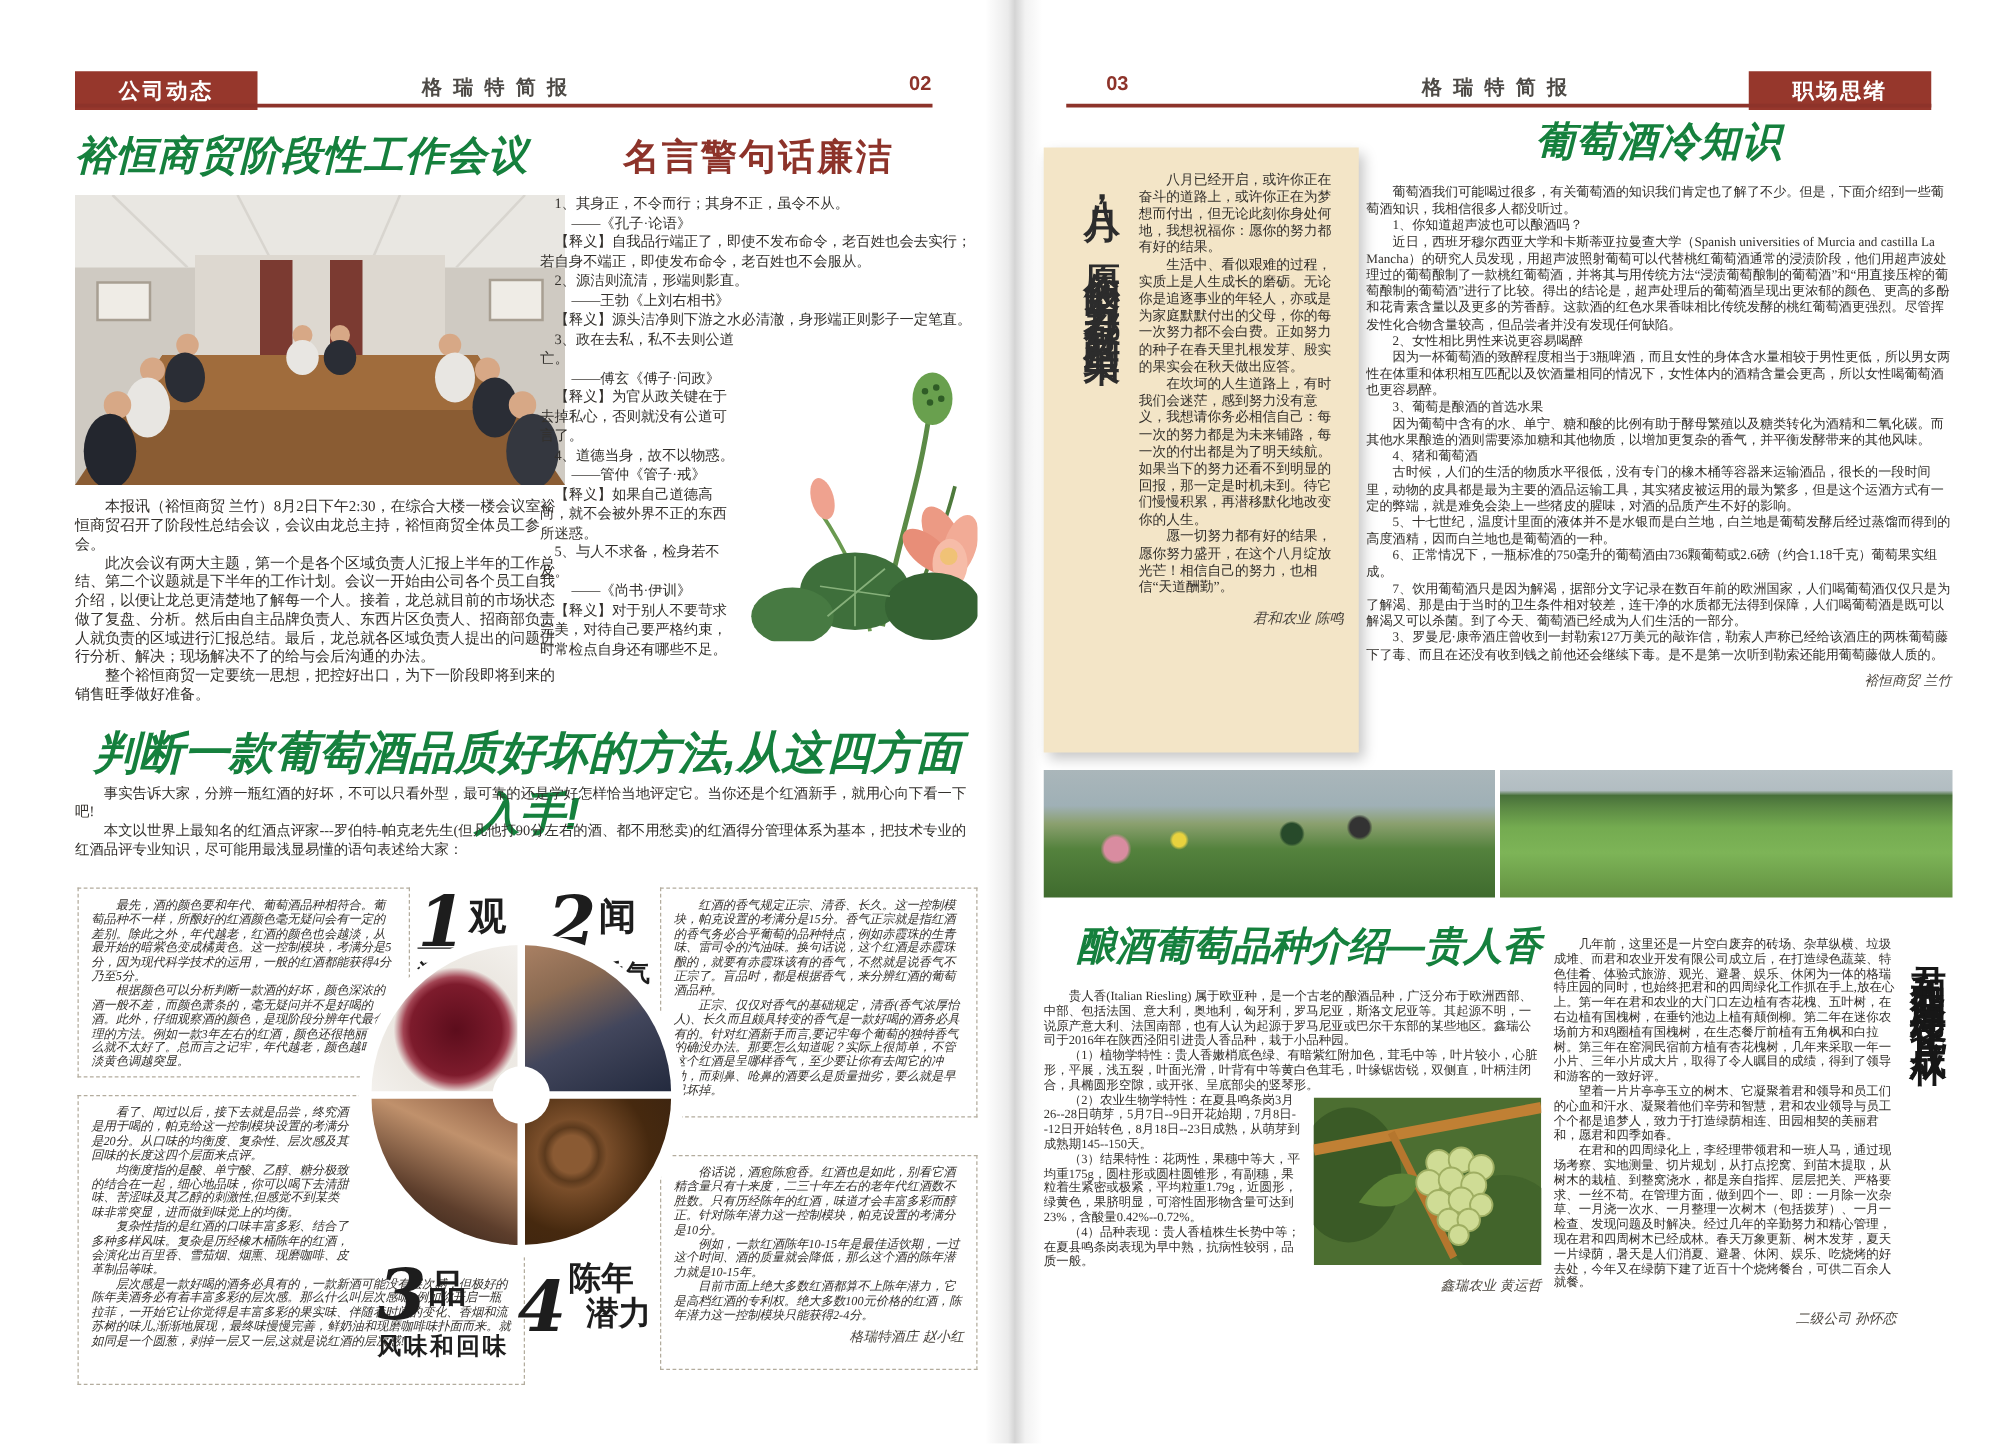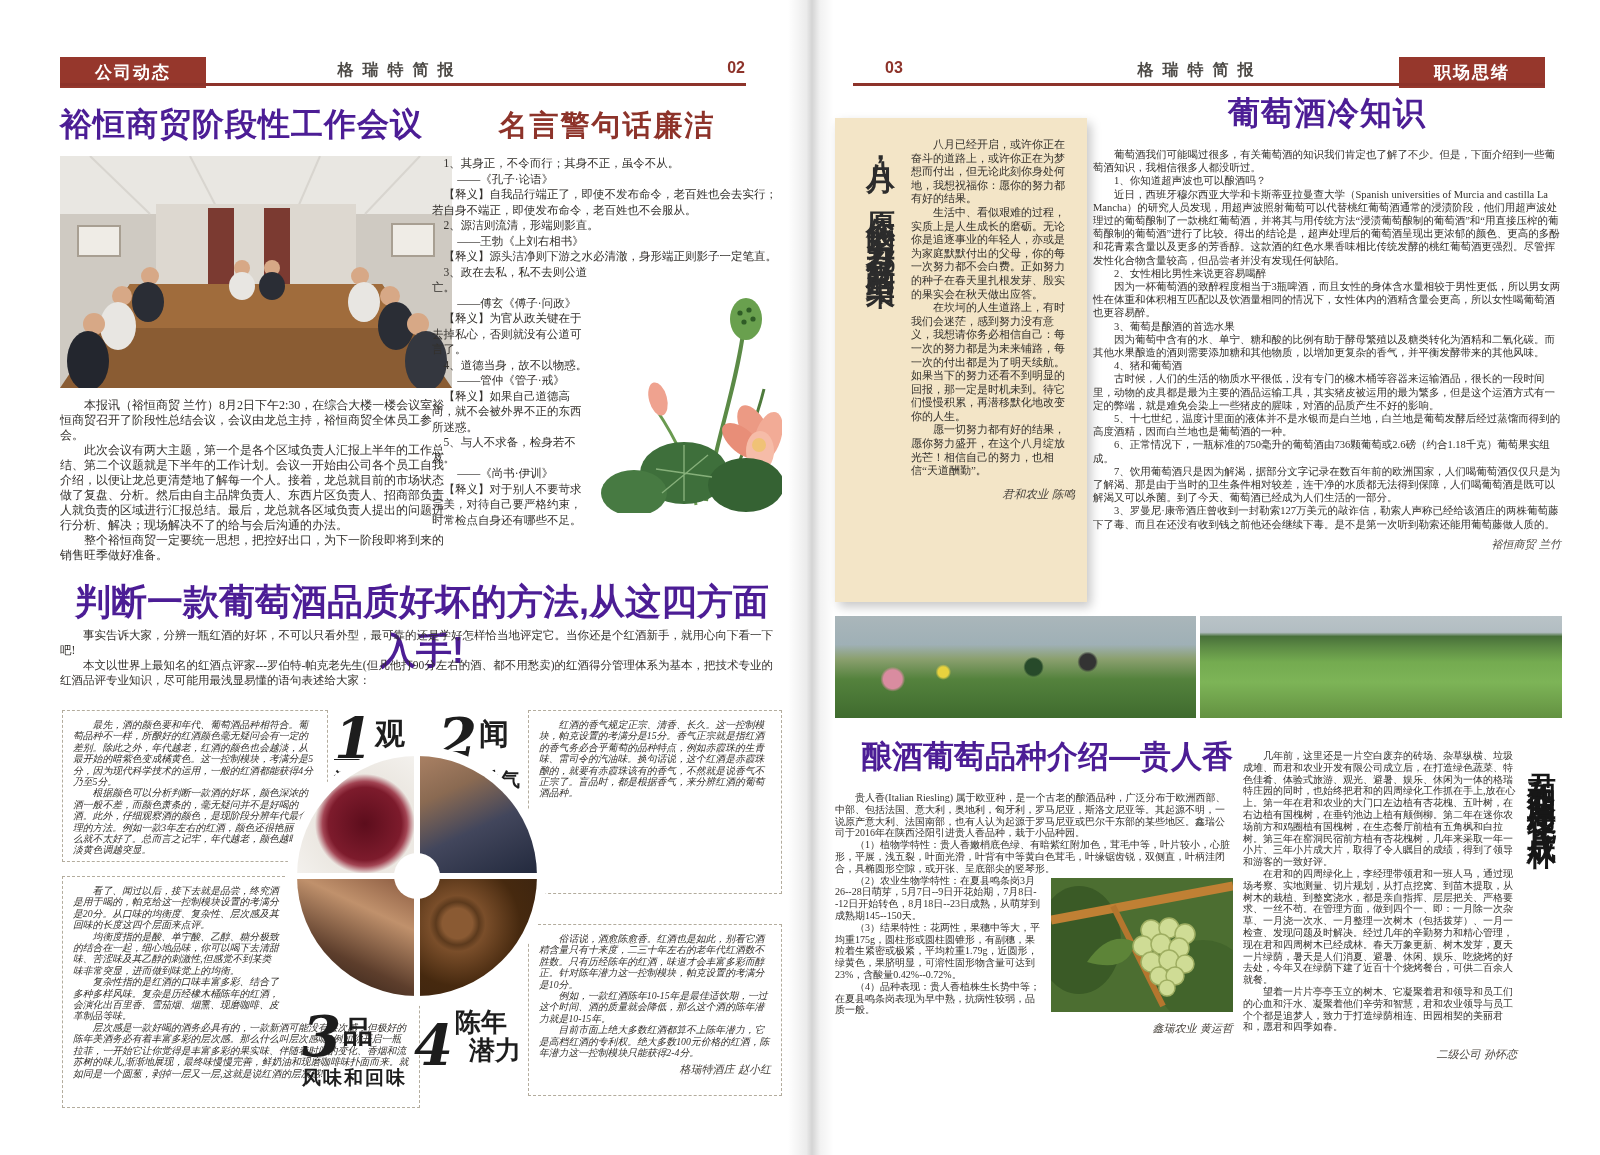--- a/index.html
+++ b/index.html
@@ -10,21 +10,21 @@
   .spine{position:absolute;left:788px;top:0;width:46px;height:1155px;
          background:linear-gradient(90deg,rgba(0,0,0,0) 0%,rgba(0,0,0,0.08) 40%,rgba(0,0,0,0.17) 52%,rgba(0,0,0,0.05) 70%,rgba(0,0,0,0) 100%);}
   
   .tag{background:#96372c;color:#fff;font-family:"Liberation Sans",sans-serif;
        font-size:17px;font-weight:bold;padding:4px 0;text-align:center;letter-spacing:2px;}
   .rule{background:#8d332a;height:3px;}
   .masthead{font-size:16px;font-weight:bold;color:#4d4a46;letter-spacing:9px;text-align:center;
             font-family:"Liberation Serif",serif;}
   .pageno{font-size:16px;font-weight:bold;color:#8d332a;font-family:"Liberation Sans",sans-serif;}
   
-  .h-black{font-family:"Liberation Sans",sans-serif;font-weight:900;color:#4c1d95;letter-spacing:1px;}
+  .h-black{font-family:"Liberation Sans",sans-serif;font-weight:900;color:#15803d;letter-spacing:1px;font-style:italic;}
   .h-maroon{font-family:"Liberation Sans",sans-serif;font-weight:900;color:#8d332a;letter-spacing:2px;}
   
   .body-txt p{margin:0;text-indent:2em;}
   .sig{text-align:right;font-style:italic;color:#4a453e;font-family:"DejaVu Serif",serif;}
   
   .quotes{font-size:11.5px;line-height:15.5px;}
   .quotes p{margin:0;}
   .quotes .ln-q{text-indent:1em;}
   .quotes .ln-a{text-indent:2.2em;}
   .quotes .ln-e{text-indent:1em;}
@@ -185,20 +185,21 @@
     <div class="q-name">酒的颜色</div>
   </div>
 
   <div class="abs q-label" style="left:438px;top:710px;width:100px;">
     <div><span class="q-num">2</span><span class="q-verb">闻</span></div>
     <div class="q-name">酒的香气</div>
   </div>
 
   <div class="abs qbox" style="left:528px;top:710px;width:254px;height:184px;">
       <p>红酒的香气规定正宗、清香、长久。这一控制模块，帕克设置的考满分是15分。香气正宗就是指红酒的香气务必合乎葡萄的品种特点，例如赤霞珠的生青味、雷司令的汽油味。换句话说，这个红酒是赤霞珠酿的，就要有赤霞珠该有的香气，不然就是说香气不正宗了。盲品时，都是根据香气，来分辨红酒的葡萄酒品种。</p>
+      <p>正宗、仅仅对香气的基础规定，清香(香气浓厚怡人)、长久而且颇具转变的香气是一款好喝的酒务必具有的。针对红酒新手而言,要记牢每个葡萄的独特香气的确没办法。那要怎么知道呢？实际上很简单，不管这个红酒是呈哪样香气，至少要让你有去闻它的冲动，而刺鼻、呛鼻的酒要么是质量拙劣，要么就是早已坏掉。</p>
     </div>
 
   <div class="abs qbox" style="left:62px;top:876px;width:358px;height:232px;">
     <div class="floatbox-r" style="width:128px;height:126px;"></div>
     <div style="display:contents"><p>看了、闻过以后，接下去就是品尝，终究酒是用于喝的，帕克给这一控制模块设置的考满分是20分。从口味的均衡度、复杂性、层次感及其回味的长度这四个层面来点评。</p><p>均衡度指的是酸、单宁酸、乙醇、糖分极致的结合在一起，细心地品味，你可以喝下去清甜味、苦涩味及其乙醇的刺激性,但感觉不到某类味非常突显，进而做到味觉上的均衡。</p><p>复杂性指的是红酒的口味丰富多彩、结合了多种多样风味。复杂是历经橡木桶陈年的红酒，会演化出百里香、雪茄烟、烟熏、现磨咖啡、皮革制品等味。</p><p>层次感是一款好喝的酒务必具有的，一款新酒可能没有层次感，但极好的陈年美酒务必有着丰富多彩的层次感。那么什么叫层次感呢?例如你开启一瓶拉菲，一开始它让你觉得是丰富多彩的果实味、伴随着时间的变化、香烟和流苏树的味儿,渐渐地展现，最终味慢慢完善，鲜奶油和现磨咖啡味扑面而来。就如同是一个圆葱，剥掉一层又一层,这就是说红酒的层次感!</p></div>
   </div>
 
   <div class="abs q-label" style="left:302px;top:1008px;width:130px;">
     <div><span class="q-num">3</span><span class="q-verb">品</span></div>
     <div class="q-name">风味和回味</div>
@@ -291,21 +292,21 @@
         </g>
       </svg>
     </div>
     <div class="body-txt" style="display:contents;font-size:10px;"><p style="font-size: 10px; line-height: 11.8px;">贵人香(Italian Riesling) 属于欧亚种，是一个古老的酿酒品种，广泛分布于欧洲西部、中部、包括法国、意大利，奥地利，匈牙利，罗马尼亚，斯洛文尼亚等。其起源不明，一说原产意大利、法国南部，也有人认为起源于罗马尼亚或巴尔干东部的某些地区。鑫瑞公司于2016年在陕西泾阳引进贵人香品种，栽于小品种园。</p><p style="font-size: 10px; line-height: 11.8px;">（1）植物学特性：贵人香嫩梢底色绿、有暗紫红附加色，茸毛中等，叶片较小，心脏形，平展，浅五裂，叶面光滑，叶背有中等黄白色茸毛，叶缘锯齿锐，双侧直，叶柄洼闭合，具椭圆形空隙，或开张、呈底部尖的竖琴形。</p><p style="font-size: 10px; line-height: 11.8px;">（2）农业生物学特性：在夏县鸣条岗3月26--28日萌芽，5月7日--9日开花始期，7月8日--12日开始转色，8月18日--23日成熟，从萌芽到成熟期145--150天。</p><p style="font-size: 10px; line-height: 11.8px;">（3）结果特性：花两性，果穗中等大，平均重175g，圆柱形或圆柱圆锥形，有副穗，果粒着生紧密或极紧，平均粒重1.79g，近圆形，绿黄色，果脐明显，可溶性固形物含量可达到23%，含酸量0.42%--0.72%。</p><p style="font-size: 10px; line-height: 11.8px;">（4）品种表现：贵人香植株生长势中等；在夏县鸣条岗表现为早中熟，抗病性较弱，品质一般。</p></div>
     <div class="sig" style="font-size:11px;margin-top:5px;clear:right;">鑫瑞农业 黄运哲</div>
   </div>
 
   <div class="abs" style="left:1243px;top:750px;width:274px;">
     <div class="body-txt" style="font-size:10px;line-height:11.8px;">
         <p>几年前，这里还是一片空白废弃的砖场、杂草纵横、垃圾成堆、而君和农业开发有限公司成立后，在打造绿色蔬菜、特色佳肴、体验式旅游、观光、避暑、娱乐、休闲为一体的格瑞特庄园的同时，也始终把君和的四周绿化工作抓在手上,放在心上。第一年在君和农业的大门口左边植有杏花槐、五叶树，在右边植有国槐树，在垂钓池边上植有颠倒柳。第二年在迷你农场前方和鸡圈植有国槐树，在生态餐厅前植有五角枫和白拉树。第三年在窑洞民宿前方植有杏花槐树，几年来采取一年一小片、三年小片成大片，取得了令人瞩目的成绩，得到了领导和游客的一致好评。</p>
+        <p>望着一片片亭亭玉立的树木、它凝聚着君和领导和员工们的心血和汗水、凝聚着他们辛劳和智慧，君和农业领导与员工个个都是追梦人，致力于打造绿荫相连、田园相契的美丽君和，愿君和四季如春。</p>
         <p>在君和的四周绿化上，李经理带领君和一班人马，通过现场考察、实地测量、切片规划，从打点挖窝、到苗木提取，从树木的栽植、到整窝浇水，都是亲自指挥、层层把关、严格要求、一丝不苟。在管理方面，做到四个一、即：一月除一次杂草、一月浇一次水、一月整理一次树木（包括拨芽）、一月一检查、发现问题及时解决。经过几年的辛勤努力和精心管理，现在君和四周树木已经成林。春天万象更新、树木发芽，夏天一片绿荫，暑天是人们消夏、避暑、休闲、娱乐、吃烧烤的好去处，今年又在绿荫下建了近百十个烧烤餐台，可供二百余人就餐。</p>
-        <p>望着一片片亭亭玉立的树木、它凝聚着君和领导和员工们的心血和汗水、凝聚着他们辛劳和智慧，君和农业领导与员工个个都是追梦人，致力于打造绿荫相连、田园相契的美丽君和，愿君和四季如春。</p>
       </div>
     <div class="sig" style="font-size:11px;margin-top:14px;">二级公司 孙怀恋</div>
   </div>
   <div class="abs v-title" style="left:1522px;top:750px;height:372px;">君和农业四周绿化片片成林</div>
 
   <div class="spine"></div>
 </div>
 
 </body></html>

